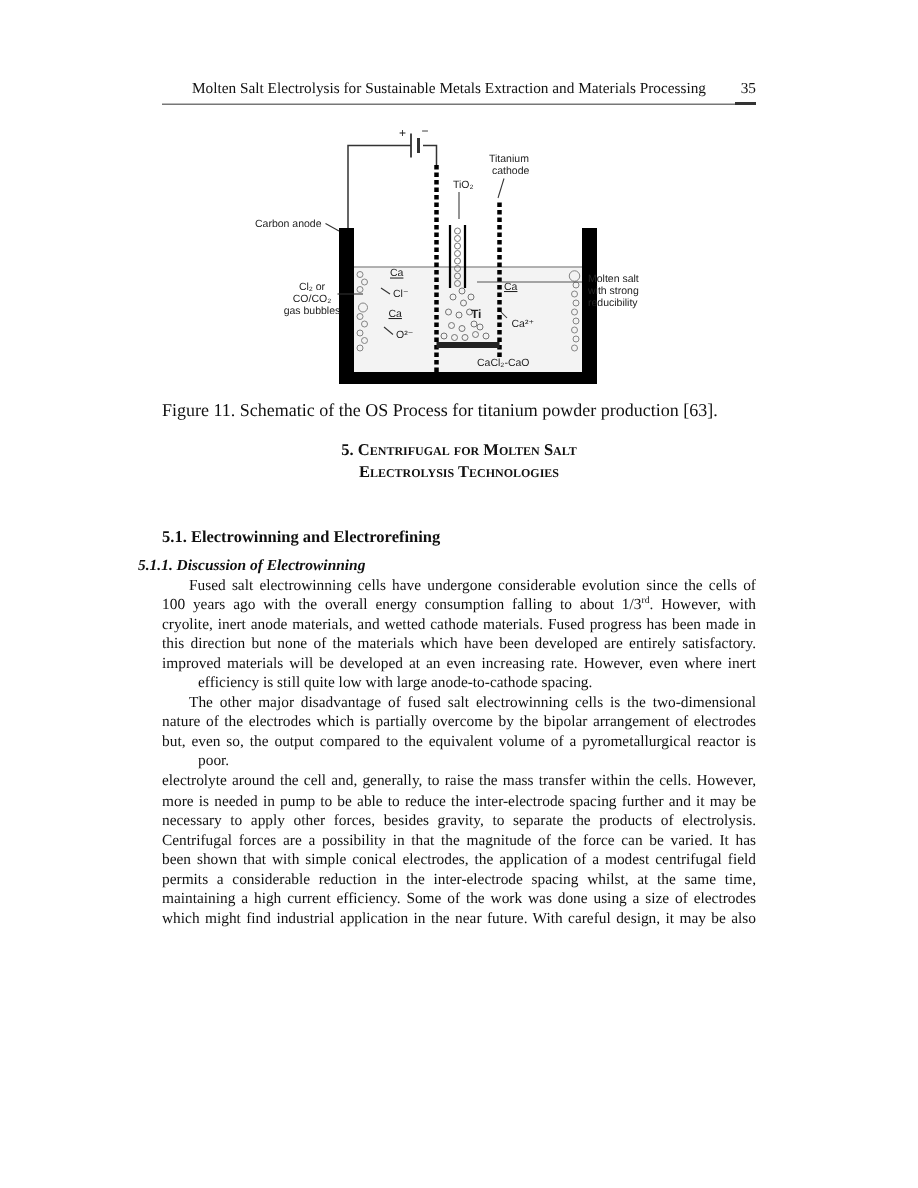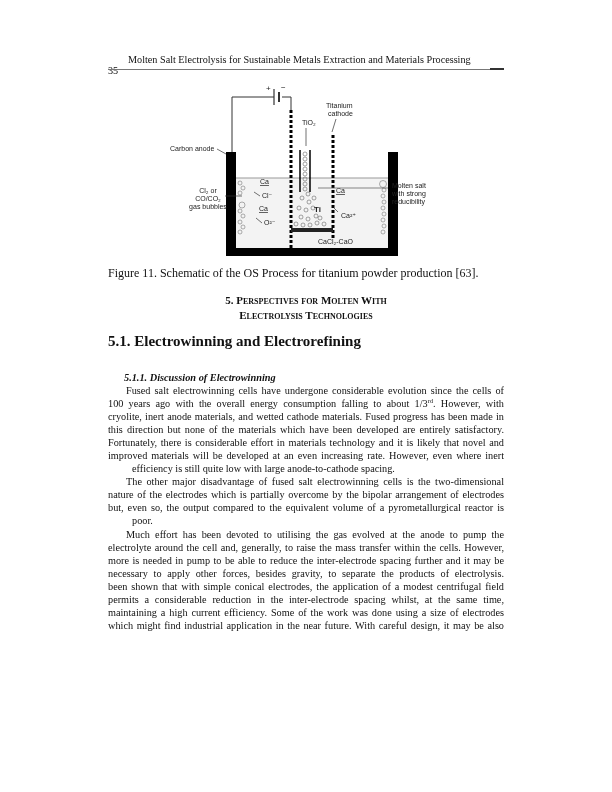--- a/index.html
+++ b/index.html
@@ -1,29 +1,29 @@
 <!DOCTYPE html>
 <html><head>
 <meta charset="utf-8">
 <style>
   html, body { margin: 0; padding: 0; background: #ffffff; }
   body { width: 612px; height: 792px; position: relative; overflow: hidden;
          font-family: "Liberation Serif", "DejaVu Serif", serif; color: #111; }
   .running-header { position: absolute; left: 108px; top: 54px; width: 396px;
-         font-size: 10.2px; display: flex; justify-content: center; flex-direction: column; }
+         font-size: 10.2px; display: flex; justify-content: space-between; }
   .running-header .title { margin-left: 20px; }
   .header-rule { position: absolute; left: 108px; top: 69px; width: 396px; height: 1px; background: #777; }
   .header-rule-end { position: absolute; left: 490px; top: 68px; width: 14px; height: 2px; background: #333; }
   .figure { position: absolute; left: 170px; top: 80px; width: 270px; height: 180px; }
   .caption { position: absolute; left: 108px; top: 266px; font-size: 12px; }
   .section-heading { position: absolute; left: 108px; top: 293px; width: 396px; text-align: center;
          font-weight: bold; font-size: 11px; line-height: 15px; }
   .sc { font-variant: small-caps; }
-  .subsection { position: absolute; left: 108px; top: 333px; font-weight: bold; font-size: 15px; }
-  .subsubsection { position: absolute; left: 124px; top: 372px; font-weight: bold; font-style: italic; font-size: 10.3px; }
+  .subsection { position: absolute; left: 108px; top: 352px; font-weight: bold; font-size: 11px; }
+  .subsubsection { position: absolute; left: 92px; top: 372px; font-weight: bold; font-style: italic; font-size: 10.3px; }
   .body { position: absolute; left: 108px; top: 384px; width: 396px; font-size: 10.25px; line-height: 13.05px; }
   .line { display: block; text-align: justify; text-align-last: justify; white-space: nowrap; height: 13.05px; }
   .line.last { text-align-last: left; margin-left: 24px; }
   .indent { padding-left: 18px; }
   sup { font-size: 6.5px; line-height: 0; vertical-align: 4px; }
   svg text { font-family: "Liberation Sans", "DejaVu Sans", sans-serif; fill: #222; }
 </style>
 </head>
 <body>
 
@@ -137,42 +137,41 @@
     <text x="222" y="108" font-size="7">Molten salt</text>
     <text x="222" y="116" font-size="7">with strong</text>
     <text x="222" y="124" font-size="7">reducibility</text>
     <line x1="148" y1="108" x2="218" y2="108" stroke="#555" stroke-width="0.7"></line>
   </svg>
 </div>
 
 <div class="caption">Figure 11.  Schematic of the OS Process for titanium powder production [63].</div>
 
 <div class="section-heading">
-  <div><span>5. </span><span class="sc">Perspectives for Molten With</span></div>
+  <div><span>5. </span><span class="sc">Centrifugal for Molten Salt</span></div>
   <div class="sc">Electrolysis Technologies</div>
 </div>
 
 <div class="subsection">5.1. Electrowinning and Electrorefining</div>
 <div class="subsubsection">5.1.1. Discussion of Electrowinning</div>
 
 <div class="body">
   <span class="line indent">Fused salt electrowinning cells have undergone considerable evolution since the cells of</span>
   <span class="line"><span>100 years ago with the overall energy consumption falling to about 1/3</span><sup>rd</sup><span>. However, with</span></span>
   <span class="line">cryolite, inert anode materials, and wetted cathode materials. Fused progress has been made in</span>
   <span class="line">this direction but none of the materials which have been developed are entirely satisfactory.</span>
-  <span class="line">Fortunately, there is considerable effort in materials technology and it is likely that novel and</span>
   <span class="line">improved materials will be developed at an even increasing rate. However, even where inert</span>
   <span class="line last">efficiency is still quite low with large anode-to-cathode spacing.</span>
 
   <span class="line indent">The other major disadvantage of fused salt electrowinning cells is the two-dimensional</span>
   <span class="line">nature of the electrodes which is partially overcome by the bipolar arrangement of electrodes</span>
   <span class="line">but, even so, the output compared to the equivalent volume of a pyrometallurgical reactor is</span>
   <span class="line last">poor.</span>
 
-  <span class="line indent">Much effort has been devoted to utilising the gas evolved at the anode to pump the</span>
   <span class="line">electrolyte around the cell and, generally, to raise the mass transfer within the cells. However,</span>
   <span class="line">more is needed in pump to be able to reduce the inter-electrode spacing further and it may be</span>
   <span class="line">necessary to apply other forces, besides gravity, to separate the products of electrolysis.</span>
+  <span class="line">Centrifugal forces are a possibility in that the magnitude of the force can be varied. It has</span>
   <span class="line">been shown that with simple conical electrodes, the application of a modest centrifugal field</span>
   <span class="line">permits a considerable reduction in the inter-electrode spacing whilst, at the same time,</span>
   <span class="line">maintaining a high current efficiency. Some of the work was done using a size of electrodes</span>
   <span class="line">which might find industrial application in the near future. With careful design, it may be also</span>
 </div>
 
 </body></html>

